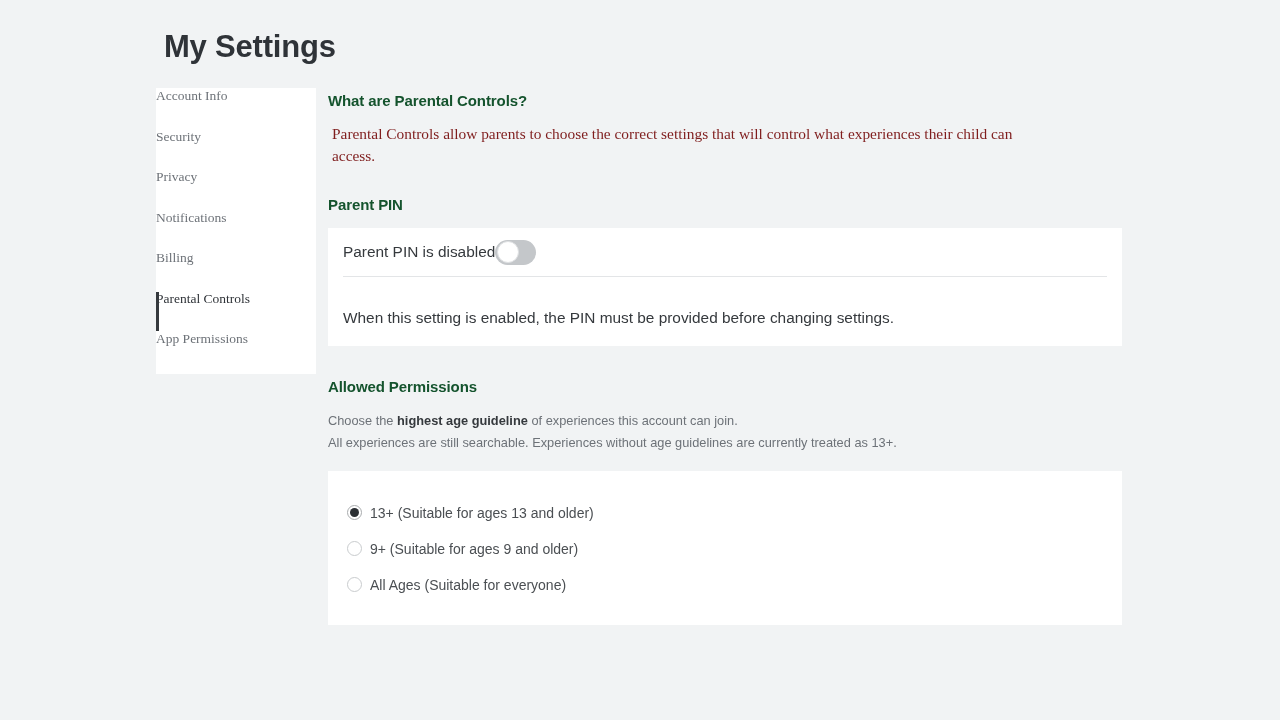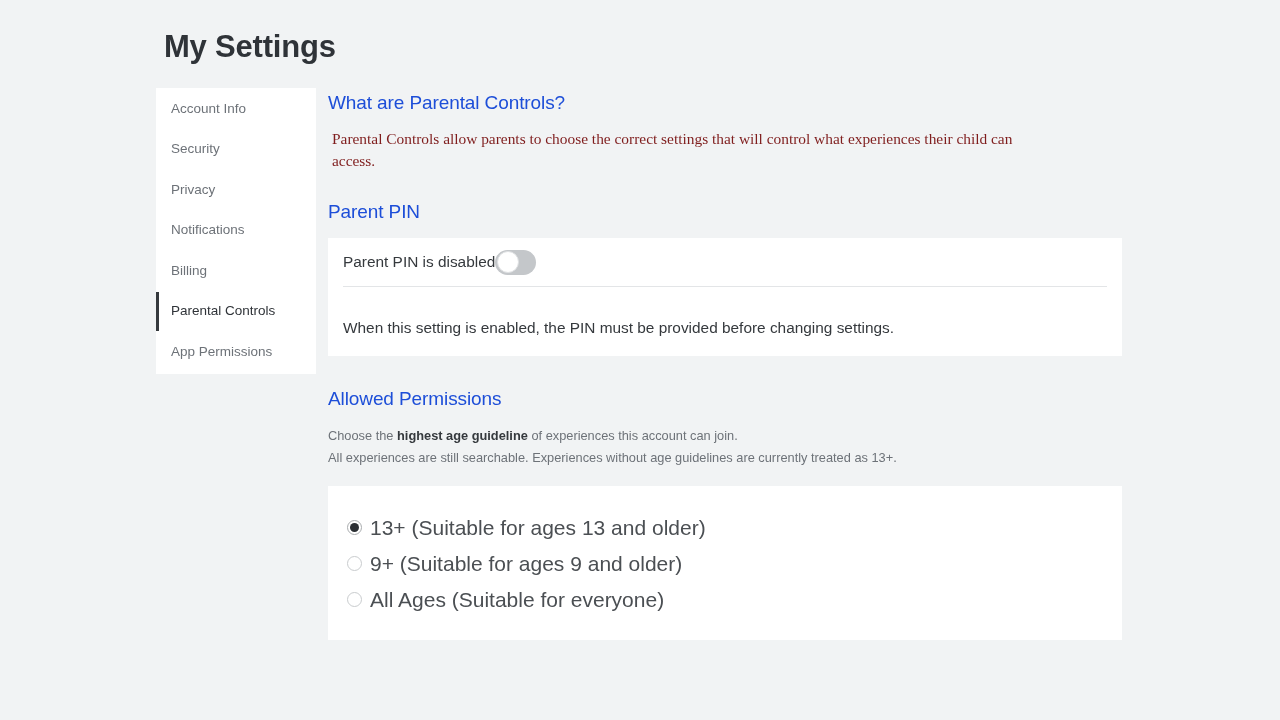--- a/index.html
+++ b/index.html
@@ -40,23 +40,23 @@
     top: 88px;
     width: 160px;
     height: 286px;
     background: #ffffff;
     box-sizing: border-box;
   }
   .nav-item {
     position: relative;
     height: 40.5px;
     display: flex;
-    align-items: center;
-    padding-left: 15px;
-    box-sizing: border-box;
+    padding-left: 0;
+    box-sizing: border-box;
+    font-family: Liberation Serif, serif;
   }
   .nav-label {
     font-size: 13.5px;
     color: #6d7278;
     white-space: nowrap;
   }
   .nav-item.active .nav-label {
     color: #2f3338;
   }
   .nav-item.active::before {
@@ -71,23 +71,23 @@
 
   
   .main {
     position: absolute;
     left: 328px;
     top: 88px;
     width: 794px;
   }
 
   .section-heading {
-    font-size: 19px;
-    font-weight: normal;
-    color: #1d4ed8;
+    font-size: 15px;
+    font-weight: bold;
+    color: #14532d;
     margin: 0;
     letter-spacing: -0.1px;
   }
   .h-what {
     padding-top: 4px;
   }
   .body-copy {
     font-size: 15.4px;
     color: #7f1d1d;
     line-height: 22px;
@@ -199,21 +199,21 @@
     position: absolute;
     left: 50%;
     top: 50%;
     width: 9px;
     height: 9px;
     margin: -4.5px 0 0 -4.5px;
     border-radius: 50%;
     background: #2b2f33;
   }
   .radio-label {
-    font-size: 21px;
+    font-size: 14px;
     color: #4b4f53;
     margin-left: 8px;
     white-space: nowrap;
   }
 </style>
 </head>
 <body>
 
 <div class="page">
 

